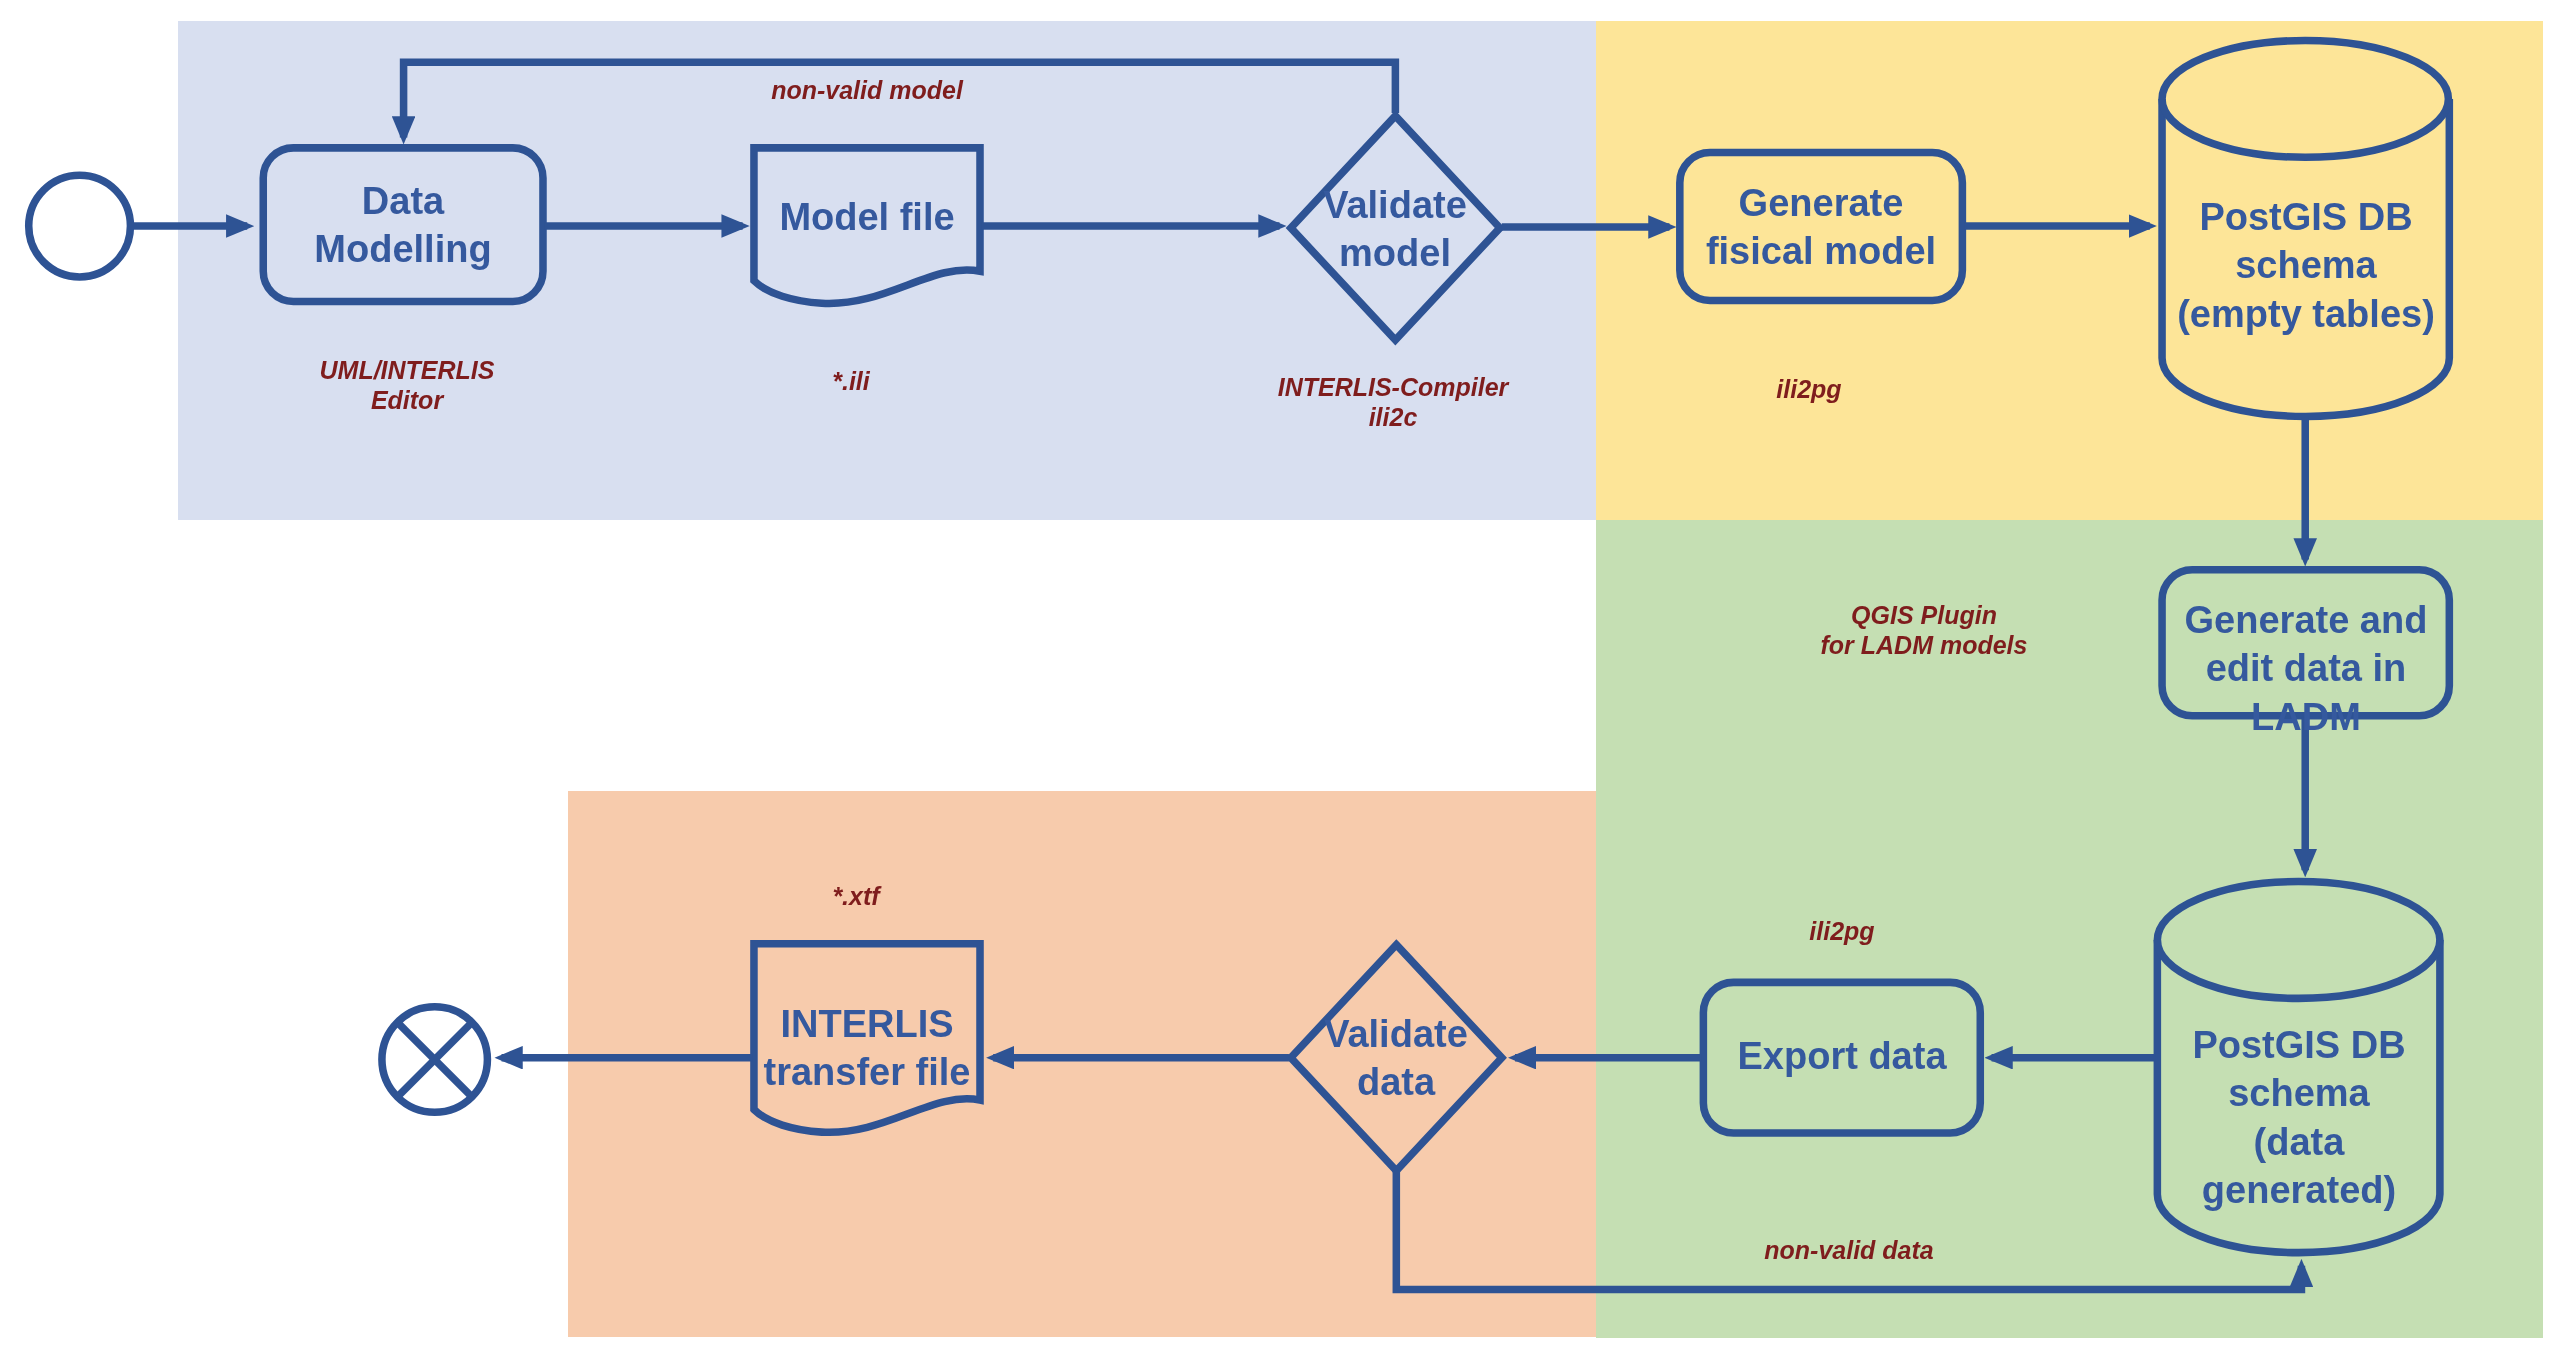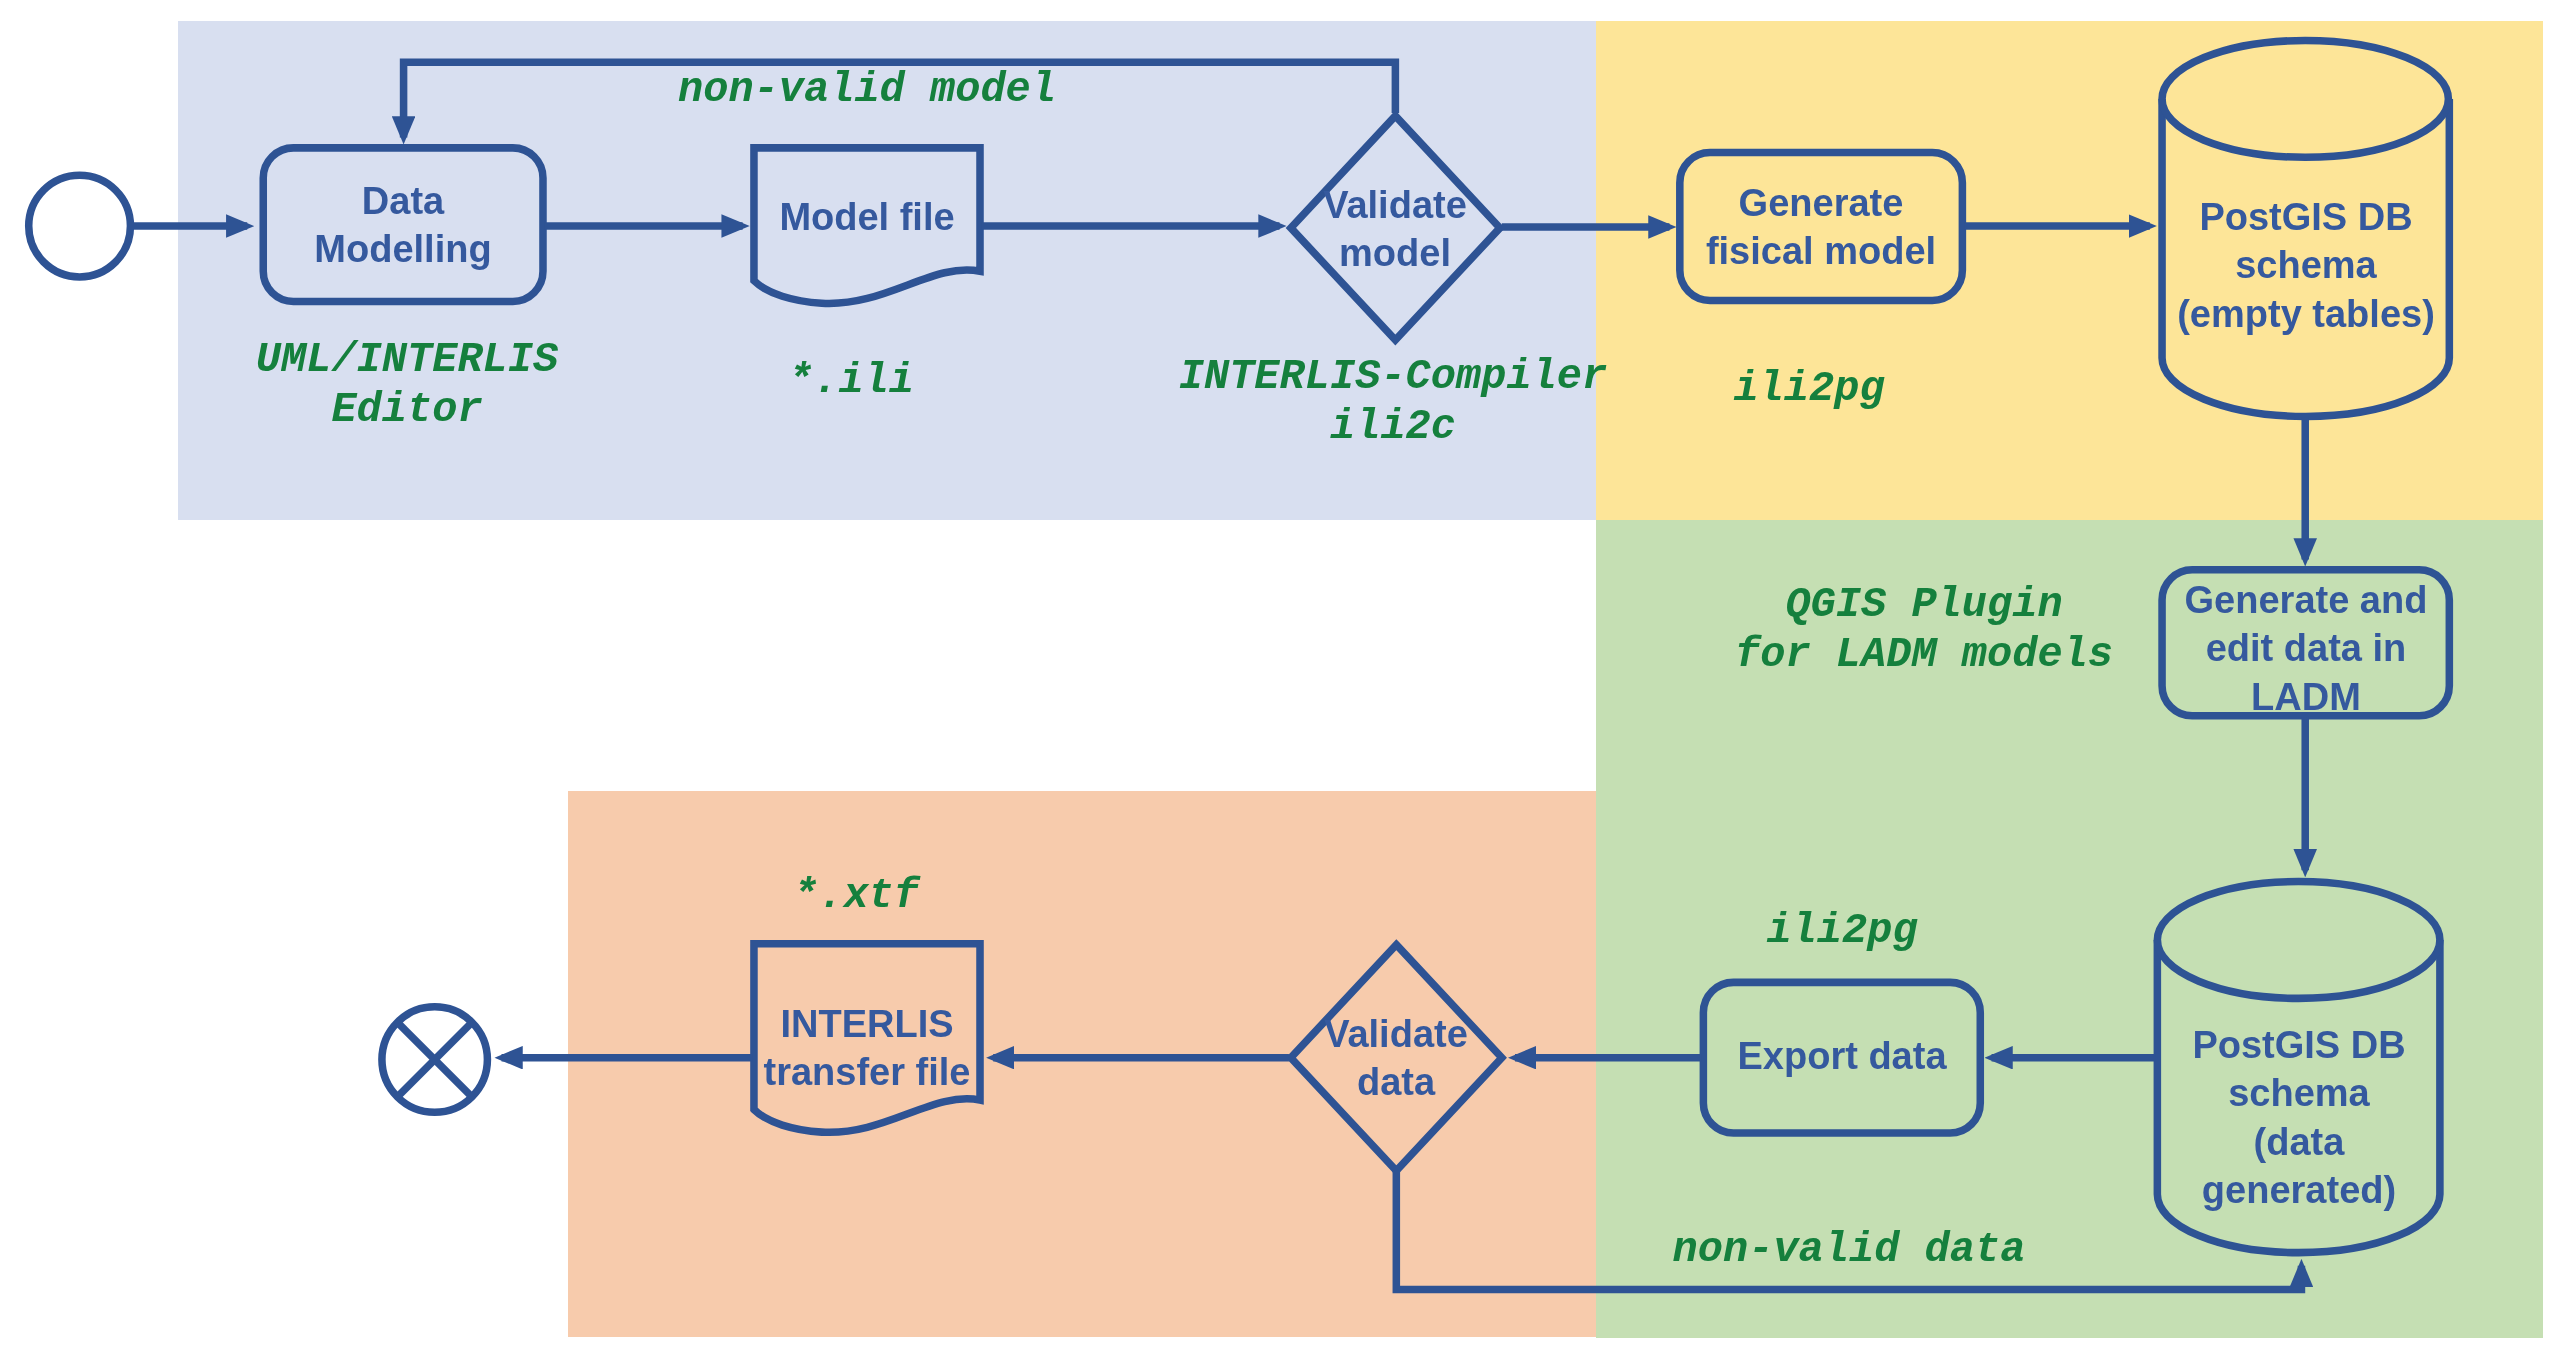--- a/index.html
+++ b/index.html
@@ -19,23 +19,23 @@
   .txt{
     position:absolute;z-index:3;
     transform:translate(-50%,-50%);
     white-space:pre-line;text-align:center;
   }
   .node-label{
     color:#35599e;
     font-size:38px;line-height:1.27;font-weight:700;
   }
   .anno{
-    color:#15803d;
+    color:#7f1d1d;
     font-style:italic;font-weight:600;
-    font-size:42px;line-height:1.2;font-family:Liberation Mono, monospace;
+    font-size:25px;line-height:1.2;
   }
 </style>
 </head>
 <body>
 
 <div class="canvas">
 
   <div class="region region-blue"></div>
   <div class="region region-yellow"></div>
   <div class="region region-green"></div>
@@ -97,21 +97,21 @@
   <div class="txt node-label" style="left:403px;top:225px">Data
 Modelling</div>
   <div class="txt node-label" style="left:867px;top:217px">Model file</div>
   <div class="txt node-label" style="left:1395px;top:229px">Validate
 model</div>
   <div class="txt node-label" style="left:1821px;top:227px">Generate
 fisical model</div>
   <div class="txt node-label" style="left:2306px;top:265px">PostGIS DB
 schema
 (empty tables)</div>
-  <div class="txt node-label" style="left:2306px;top:648px">Generate and
+  <div class="txt node-label" style="left:2306px;top:668px">Generate and
 edit data in
 LADM</div>
   <div class="txt node-label" style="left:2299px;top:1117px">PostGIS DB
 schema
 (data
 generated)</div>
   <div class="txt node-label" style="left:1842px;top:1056px">Export data</div>
   <div class="txt node-label" style="left:1396px;top:1058px">Validate
 data</div>
   <div class="txt node-label" style="left:867px;top:1048px">INTERLIS

